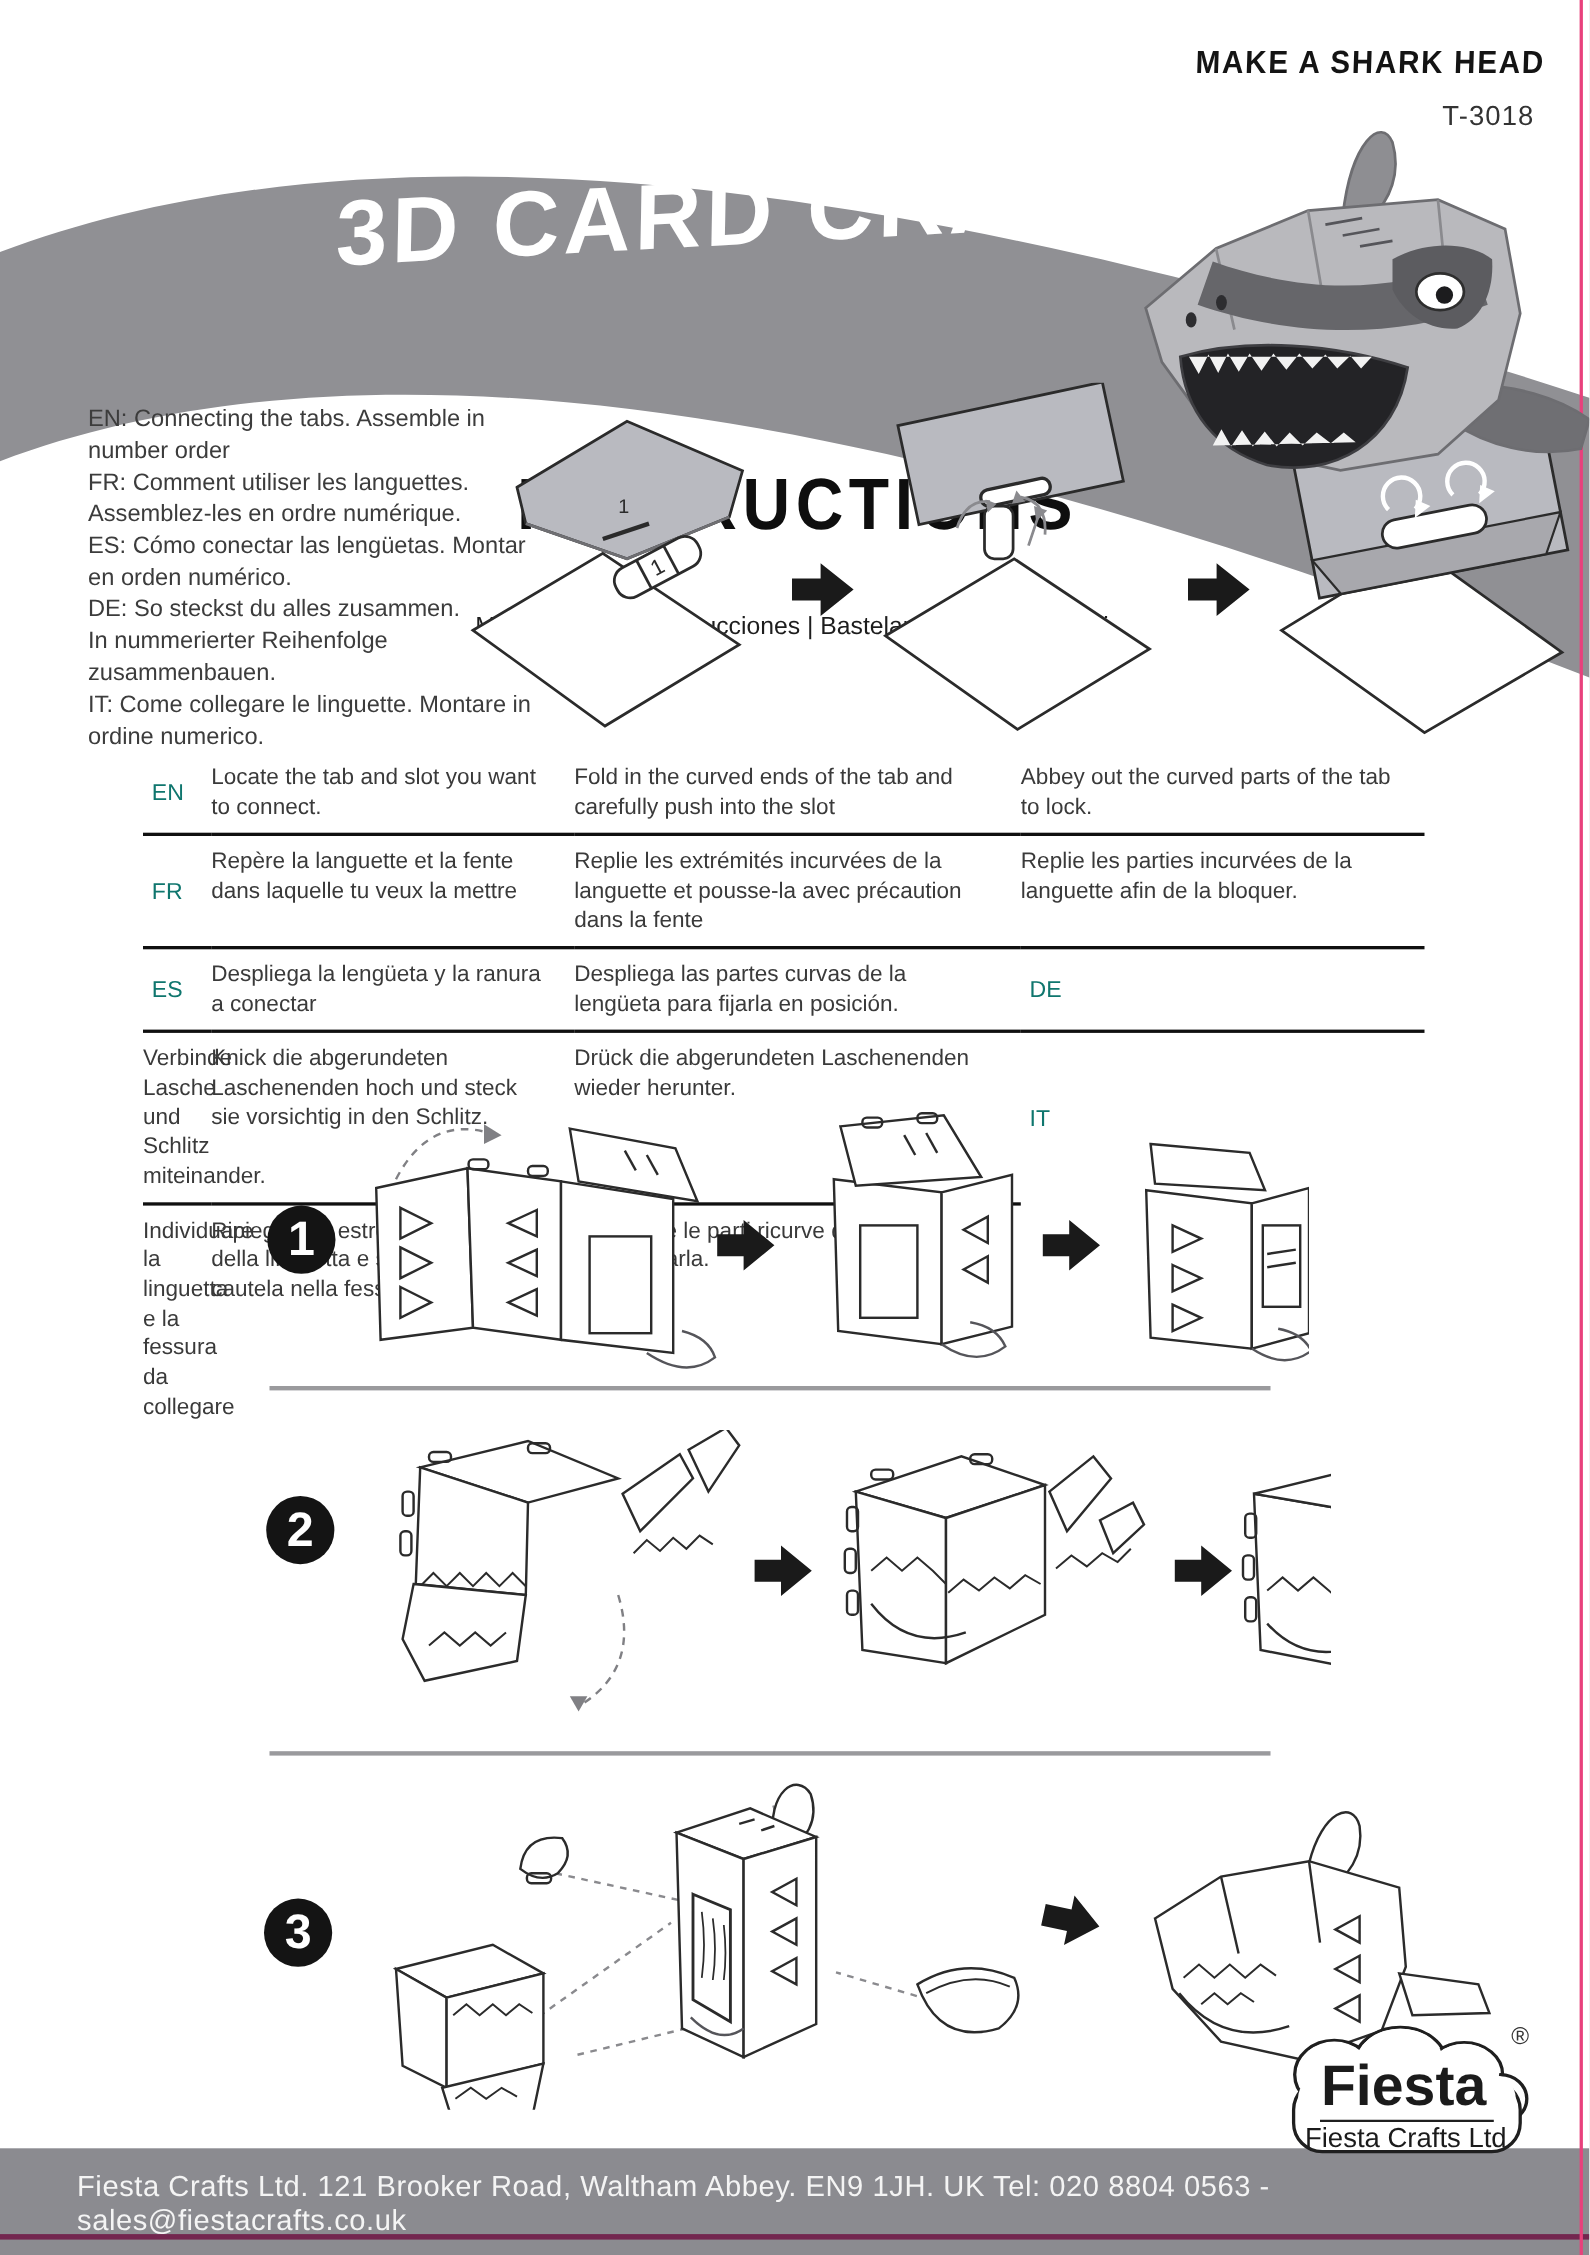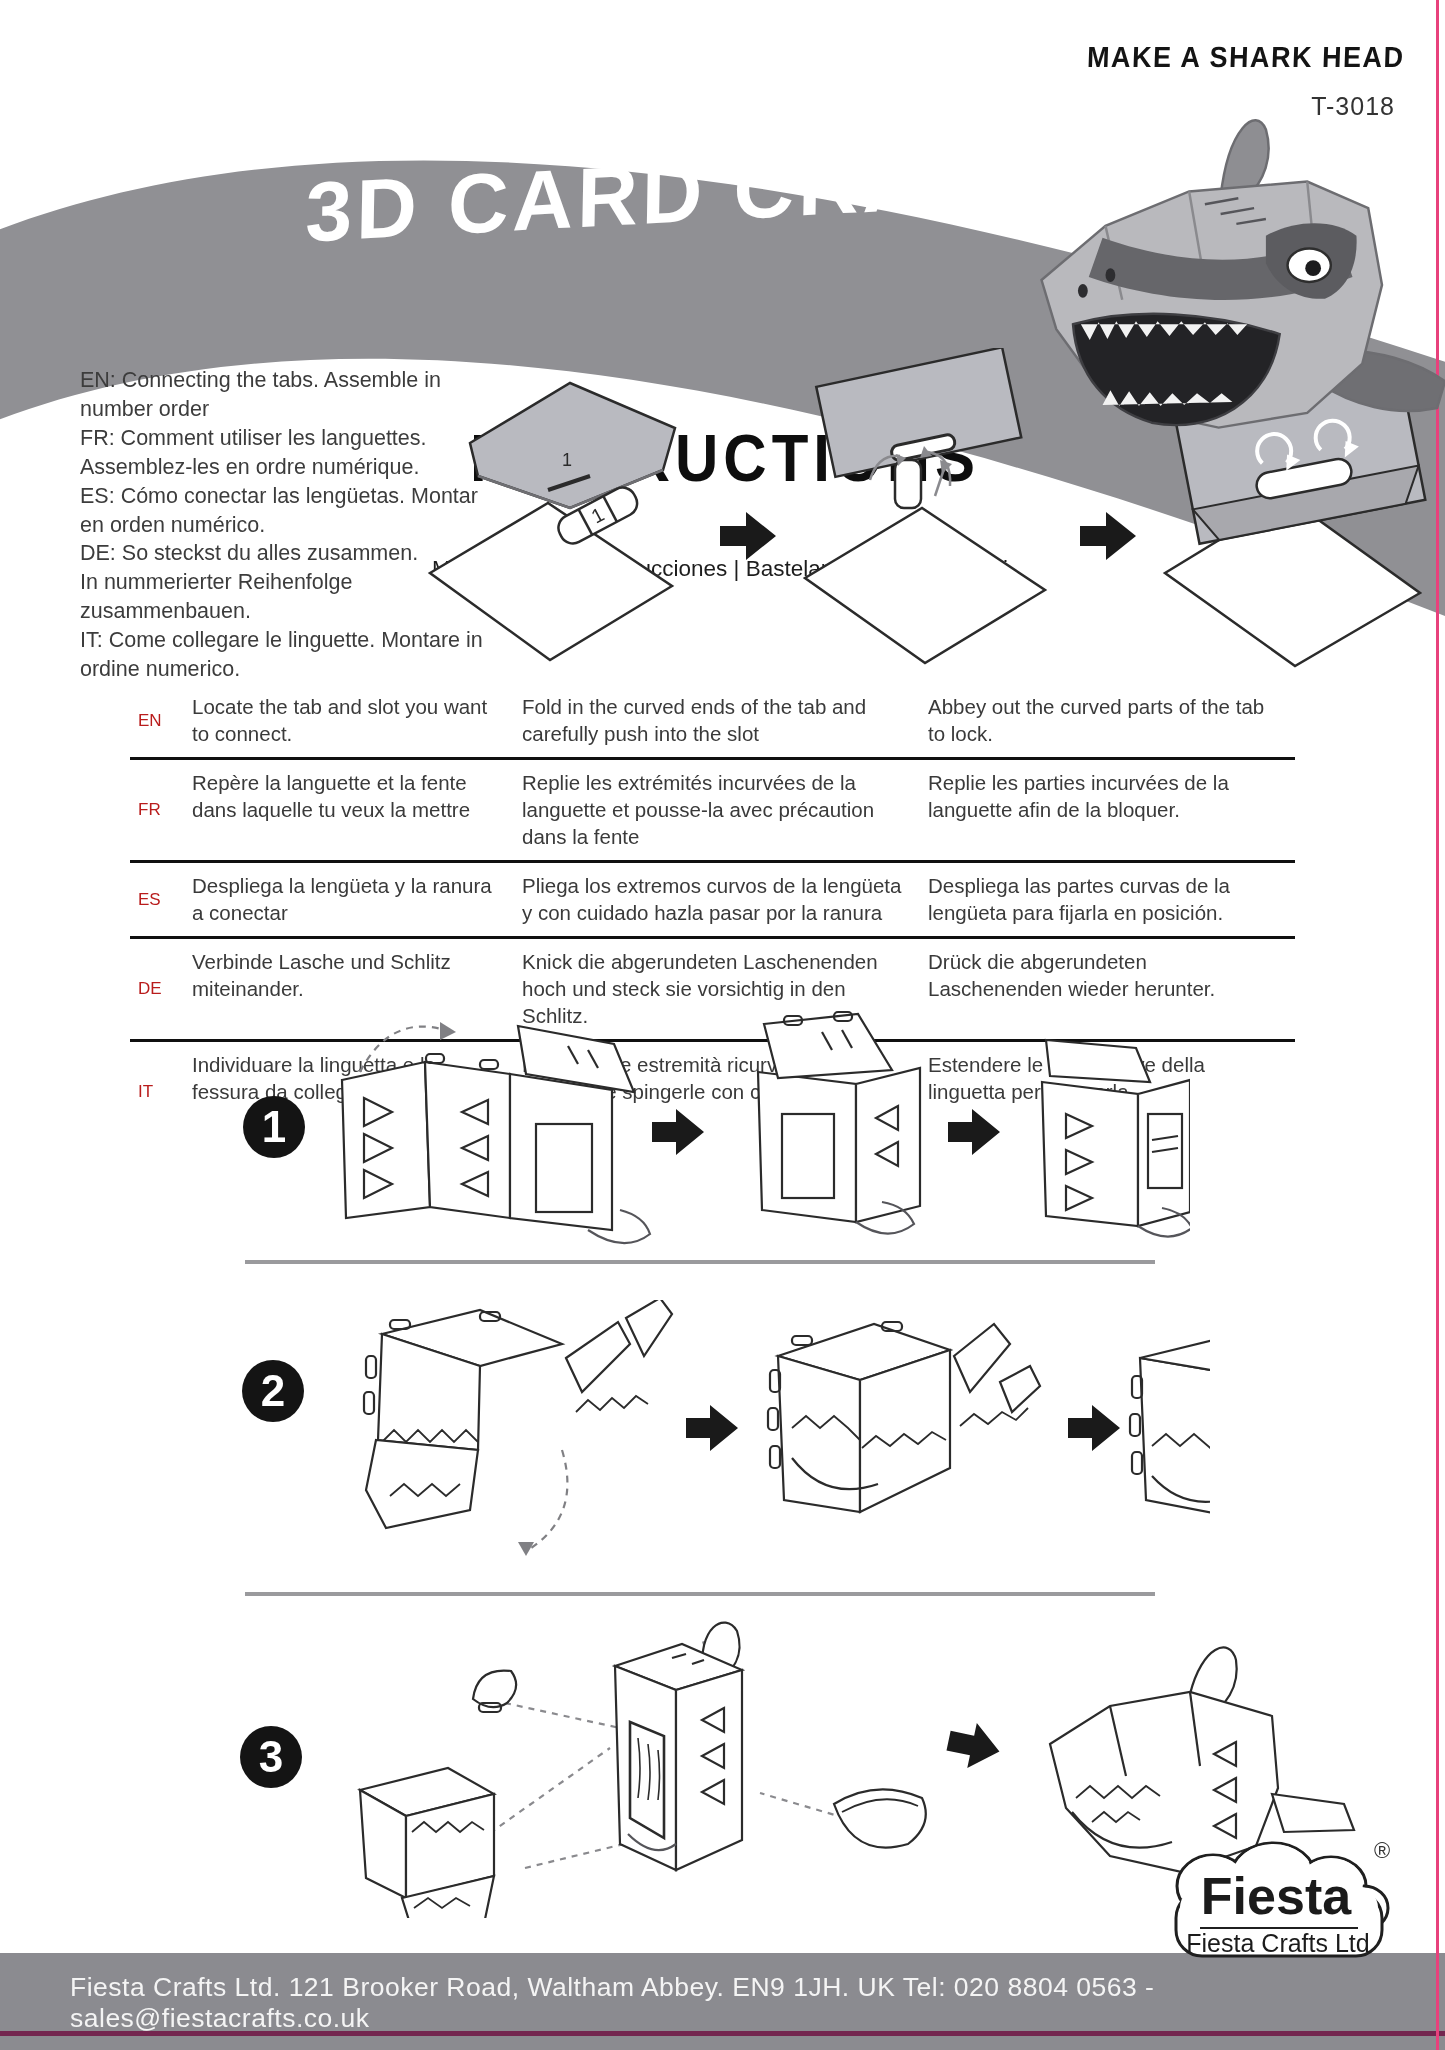--- a/index.html
+++ b/index.html
@@ -32,21 +32,21 @@
     left:80px;top:366px;width:430px;font-size:21.5px;line-height:1.345;color:#3c3c3c;
     white-space:pre-line;
   }
   
   .lang-table{
     left:130px;top:684px;width:1165px;display:grid;
     grid-template-columns:62px 330px 406px 367px;
     font-size:20.5px;line-height:1.3;color:#3a3a3a;
   }
   .lang-table .cell{padding:10px 22px 10px 0;}
-  .lang-table .lang{padding-left:8px;display:flex;align-items:center;font-size:17px;color:#b91c1c;}
+  .lang-table .lang{padding-left:8px;display:flex;align-items:center;font-size:21px;color:#0f766e;}
   .lang-table .rb{border-bottom:3.5px solid #101010;}
   
   .step-circle{
     width:62px;height:62px;border-radius:50%;background:#141414;color:#fff;
     display:flex;align-items:center;justify-content:center;
     font-size:44px;font-weight:700;
   }
   .divider{height:3.5px;background:#9a9a9d;}
   
   .footer-band{left:0;top:1953px;width:1445px;height:97px;background:#8b8b90;}
@@ -158,21 +158,20 @@
     <div class="cell rb">Fold in the curved ends of the tab and carefully push into the slot</div>
     <div class="cell rb">Abbey out the curved parts of the tab to lock.</div>
 
     <div class="cell lang rb">FR</div>
     <div class="cell rb">Repère la languette et la fente dans laquelle tu veux la mettre</div>
     <div class="cell rb">Replie les extrémités incurvées de la languette et pousse-la avec précaution dans la fente</div>
     <div class="cell rb">Replie les parties incurvées de la languette afin de la bloquer.</div>
 
     <div class="cell lang rb">ES</div>
     <div class="cell rb">Despliega la lengüeta y la ranura a conectar</div>
-    <div class="cell rb">Pliega los extremos curvos de la lengüeta y con cuidado hazla pasar por la ranura</div>
     <div class="cell rb">Despliega las partes curvas de la lengüeta para fijarla en posición.</div>
 
     <div class="cell lang rb">DE</div>
     <div class="cell rb">Verbinde Lasche und Schlitz miteinander.</div>
     <div class="cell rb">Knick die abgerundeten Laschenenden hoch und steck sie vorsichtig in den Schlitz.</div>
     <div class="cell rb">Drück die abgerundeten Laschenenden wieder herunter.</div>
 
     <div class="cell lang">IT</div>
     <div class="cell">Individuare la linguetta e la fessura da collegare</div>
     <div class="cell">Ripiegare le estremità ricurve della linguetta e spingerle con cautela nella fessura</div>

